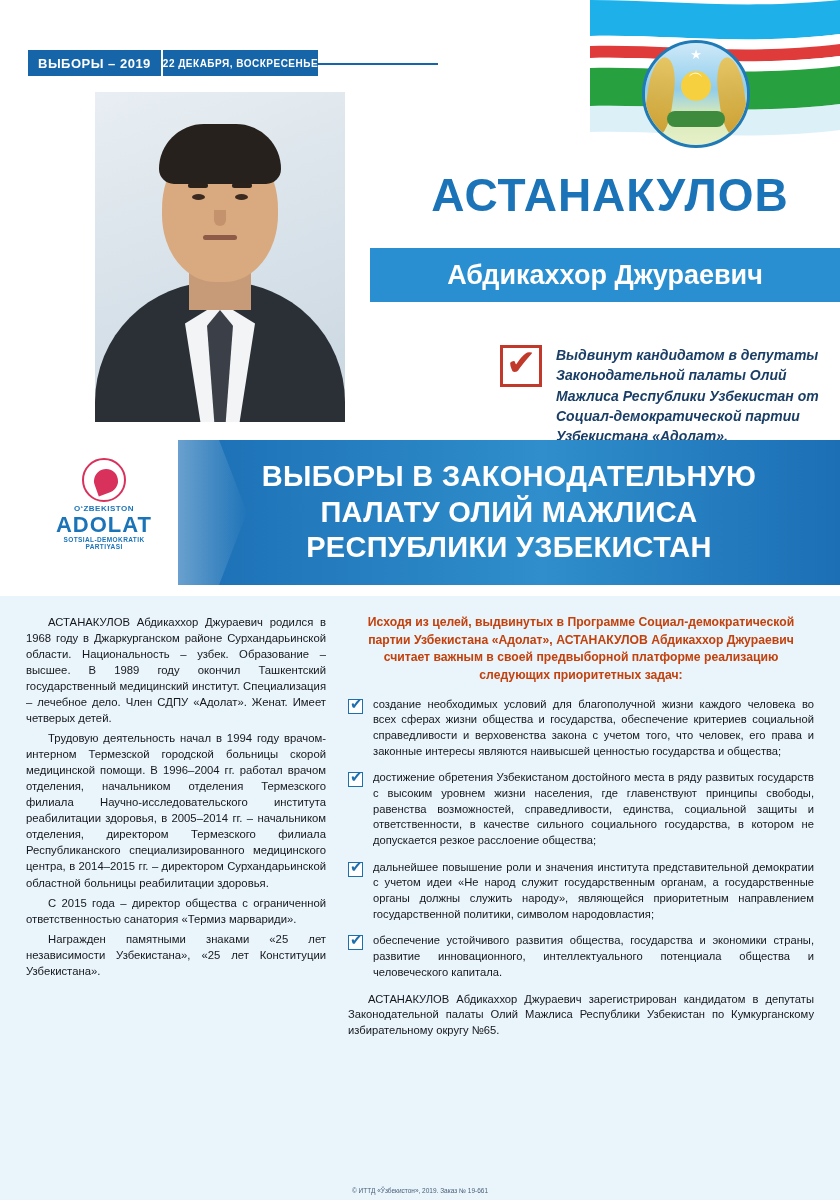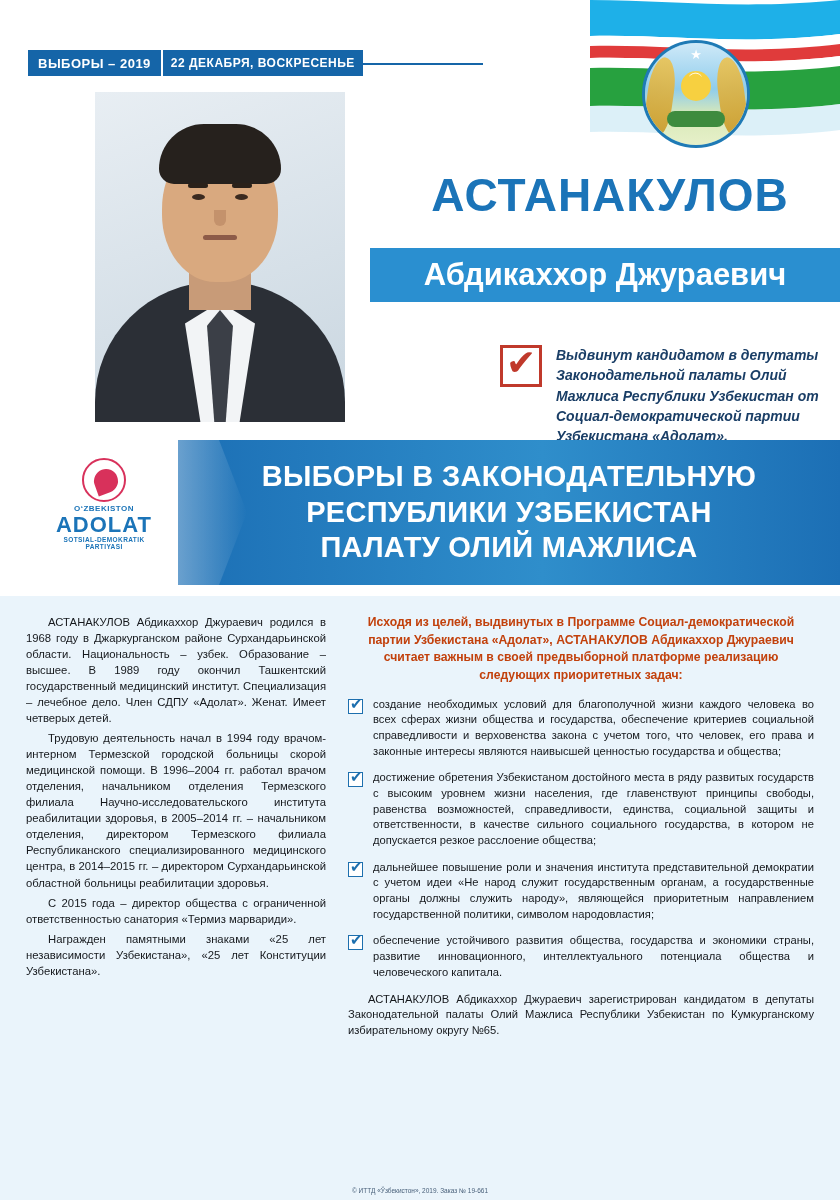--- a/index.html
+++ b/index.html
@@ -55,22 +55,22 @@
   
   .date-bar {
     position: absolute; left: 28px; top: 50px;
     display: flex; align-items: stretch; height: 26px;
   }
   .date-bar .part1 {
     background: #1565a8; color: #fff; font-weight: bold; font-size: 13px;
     letter-spacing: .5px; padding: 12px 10px; display: flex; align-items: center;
   }
   .date-bar .part2 {
-    background: #1565a8; color: #fff; font-weight: bold; font-size: 12px;
-    letter-spacing: .5px; padding: 0 8px; display: flex; align-items: center;
+    background: #1565a8; color: #fff; font-weight: bold; font-size: 10px;
+    letter-spacing: .5px; padding: 0 0; display: flex; align-items: center;
     border-left: 2px solid #ffffff;
   }
   .date-bar .tail {
     width: 120px; border-bottom: 2px solid #1565a8; align-self: flex-end; margin-bottom: 11px;
   }
 
   
   .photo {
     position: absolute; left: 95px; top: 92px; width: 250px; height: 330px;
     background: linear-gradient(#dfe8ef, #cdd9e3);
@@ -130,21 +130,21 @@
   .surname {
     position: absolute; left: 400px; top: 168px; width: 420px;
     font-size: 46px; font-weight: bold; color: #1b74b8; letter-spacing: 1px;
     text-align: center;
   }
   .given-bar {
     position: absolute; left: 370px; top: 248px; width: 470px; height: 54px;
     background: #2a8fd0;
     display: flex; align-items: center; justify-content: center;
   }
-  .given-bar span { color: #fff; font-size: 31px; font-weight: bold; }
+  .given-bar span { color: #fff; font-size: 27px; font-weight: bold; }
 
   
   .nominate {
     position: absolute; left: 500px; top: 345px; width: 320px;
     display: flex; gap: 14px; align-items: flex-start;
   }
   .checkbox-big {
     flex: 0 0 auto; width: 42px; height: 42px; border: 3px solid #c0392b;
     position: relative; background: #fff;
   }
@@ -296,22 +296,22 @@
     <div class="rose"></div>
     <div class="l1">O‘ZBEKISTON</div>
     <div class="l2">ADOLAT</div>
     <div class="l3">SOTSIAL-DEMOKRATIK</div>
     <div class="l4">PARTIYASI</div>
   </div>
 
   <div class="headline">
     <div class="chev"></div>
     <div>ВЫБОРЫ В ЗАКОНОДАТЕЛЬНУЮ</div>
+    <div>ПАЛАТУ ОЛИЙ МАЖЛИСА</div>
     <div>РЕСПУБЛИКИ УЗБЕКИСТАН</div>
-    <div>ПАЛАТУ ОЛИЙ МАЖЛИСА</div>
   </div>
 </div>
 
 <div class="content">
 
   <div class="col-left bio">
     <p>АСТАНАКУЛОВ Абдикаххор Джураевич родился в 1968 году в Джаркурганском районе Сурхандарьинской области. Национальность – узбек. Образование – высшее. В 1989 году окончил Ташкентский государственный медицинский институт. Специализация – лечебное дело. Член СДПУ «Адолат». Женат. Имеет четверых детей.</p>
     <p>Трудовую деятельность начал в 1994 году врачом-интерном Термезской городской больницы скорой медицинской помощи. В 1996–2004 гг. работал врачом отделения, начальником отделения Термезского филиала Научно-исследовательского института реабилитации здоровья, в 2005–2014 гг. – начальником отделения, директором Термезского филиала Республиканского специализированного медицинского центра, в 2014–2015 гг. – директором Сурхандарьинской областной больницы реабилитации здоровья.</p>
     <p>С 2015 года – директор общества с ограниченной ответственностью санатория «Термиз марвариди».</p>
     <p>Награжден памятными знаками «25 лет независимости Узбекистана», «25 лет Конституции Узбекистана».</p>

